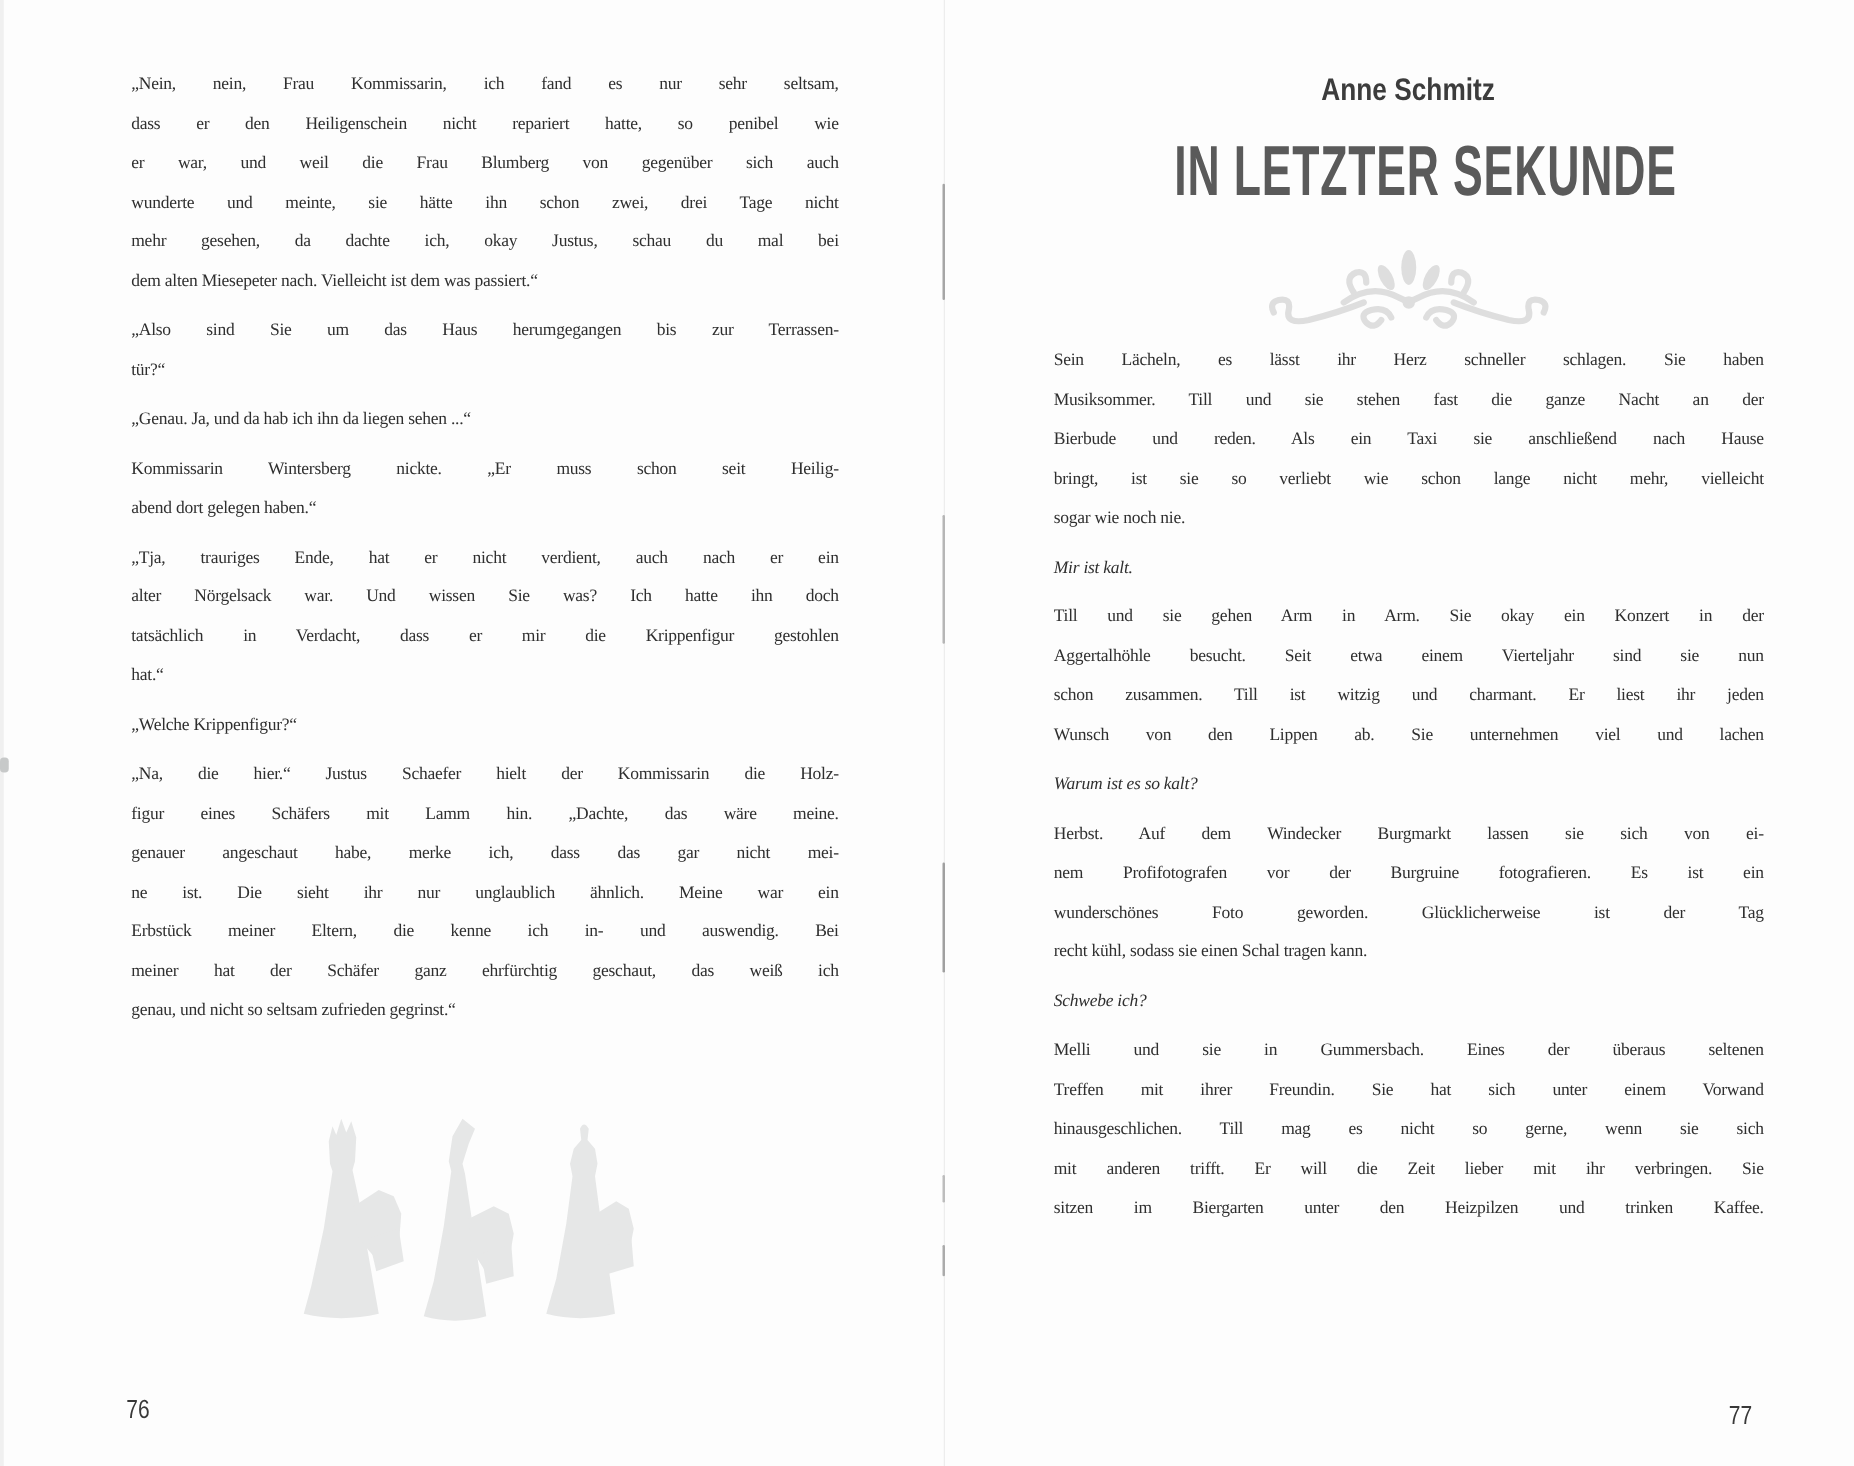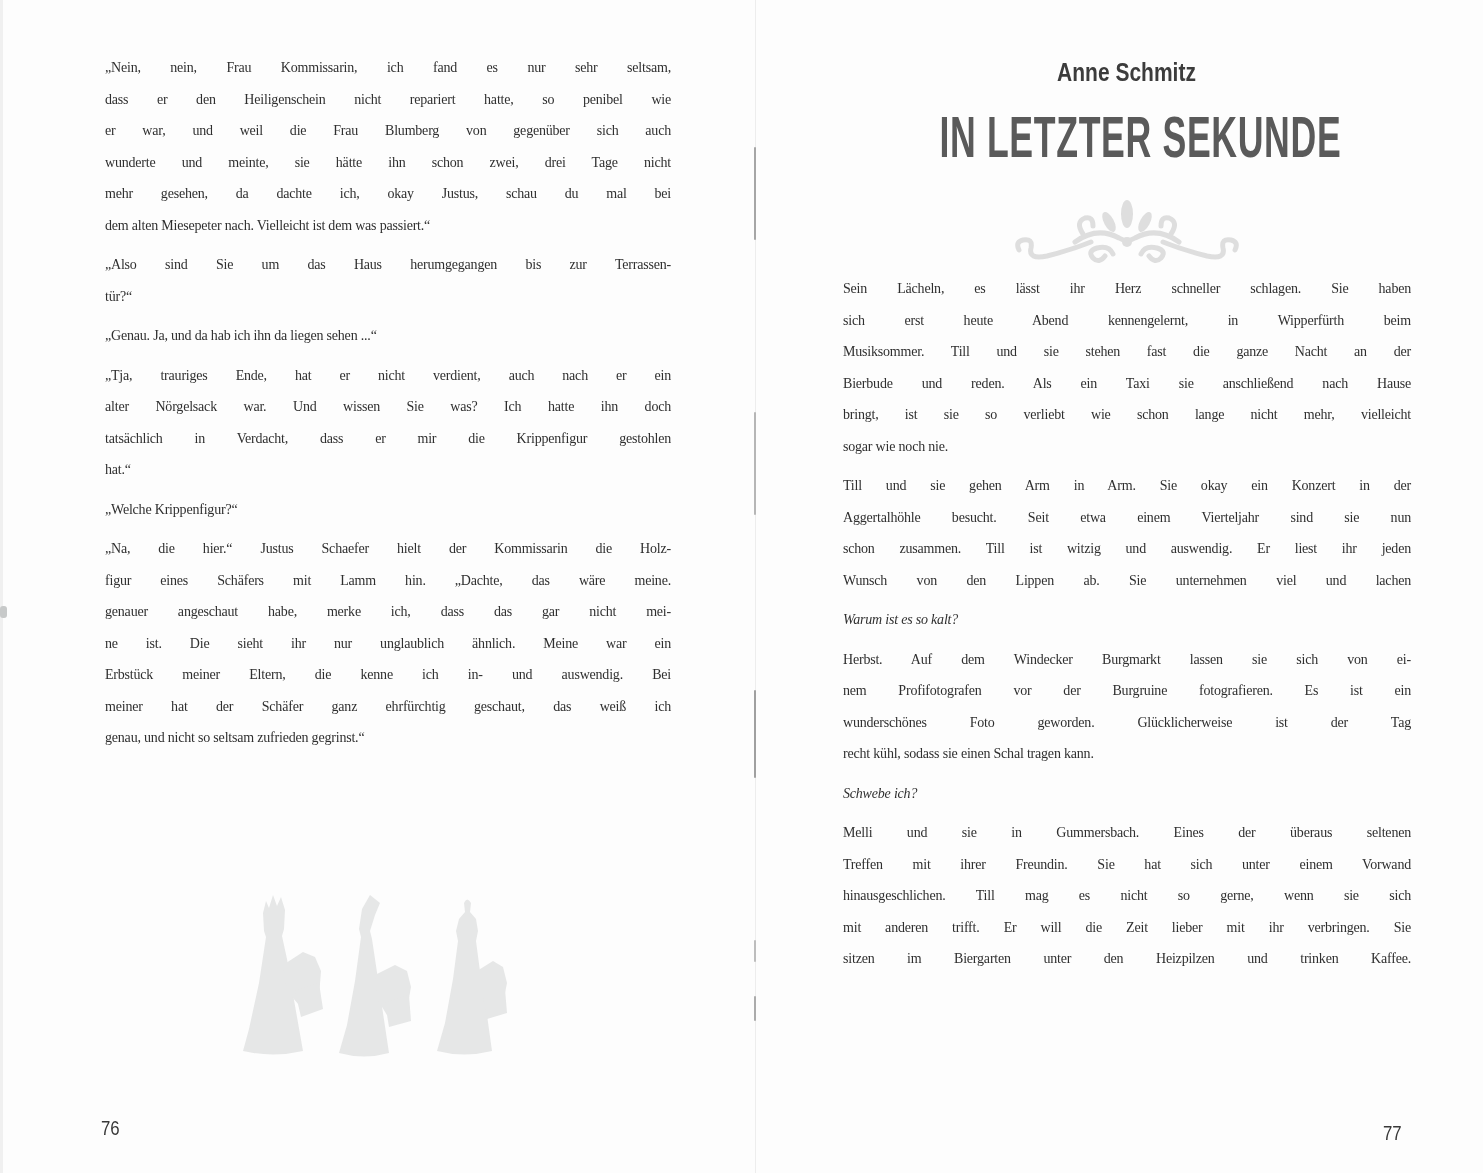--- a/index.html
+++ b/index.html
@@ -92,20 +92,24 @@
           <div class="line just">wunderte und meinte, sie hätte ihn schon zwei, drei Tage nicht</div>
           <div class="line just">mehr gesehen, da dachte ich, okay Justus, schau du mal bei</div>
           <div class="line">dem alten Miesepeter nach. Vielleicht ist dem was passiert.“</div>
         </div>
         <div class="para">
           <div class="line just">„Also sind Sie um das Haus herumgegangen bis zur Terrassen-</div>
           <div class="line">tür?“</div>
         </div>
         <div class="para">
           <div class="line">„Genau. Ja, und da hab ich ihn da liegen sehen ...“</div>
+        </div>
+        <div class="para">
+          <div class="line just">Kommissarin Wintersberg nickte. „Er muss schon seit Heilig-</div>
+          <div class="line">abend dort gelegen haben.“</div>
         </div>
         <div class="para">
           <div class="line just">„Tja, trauriges Ende, hat er nicht verdient, auch nach er ein</div>
           <div class="line just">alter Nörgelsack war. Und wissen Sie was? Ich hatte ihn doch</div>
           <div class="line just">tatsächlich in Verdacht, dass er mir die Krippenfigur gestohlen</div>
           <div class="line">hat.“</div>
         </div>
         <div class="para">
           <div class="line">„Welche Krippenfigur?“</div>
         </div>
@@ -159,30 +163,32 @@
         <ellipse cx="114" cy="16" rx="6" ry="14"></ellipse>
         <ellipse cx="96" cy="24" rx="5" ry="11" transform="rotate(-28 96 24)"></ellipse>
         <ellipse cx="132" cy="24" rx="5" ry="11" transform="rotate(28 132 24)"></ellipse>
         <circle cx="114" cy="44" r="5"></circle>
       </g>
     </svg>
 
     <div class="textcol" style="left:843px;top:273px;width:568px;" id="right-paragraphs">
         <div class="para">
           <div class="line just">Sein Lächeln, es lässt ihr Herz schneller schlagen. Sie haben</div>
-          <div class="line just">sich erst heute Abend kennengelernt, in Wipperfürth beim</div>
           <div class="line just">Musiksommer. Till und sie stehen fast die ganze Nacht an der</div>
           <div class="line just">Bierbude und reden. Als ein Taxi sie anschließend nach Hause</div>
           <div class="line just">bringt, ist sie so verliebt wie schon lange nicht mehr, vielleicht</div>
           <div class="line">sogar wie noch nie.</div>
         </div>
+        <div class="para italic">
+          <div class="line">Mir ist kalt.</div>
+        </div>
         <div class="para">
           <div class="line just">Till und sie gehen Arm in Arm. Sie okay ein Konzert in der</div>
           <div class="line just">Aggertalhöhle besucht. Seit etwa einem Vierteljahr sind sie nun</div>
-          <div class="line just">schon zusammen. Till ist witzig und auswendig. Er liest ihr jeden</div>
+          <div class="line just">schon zusammen. Till ist witzig und charmant. Er liest ihr jeden</div>
           <div class="line just">Wunsch von den Lippen ab. Sie unternehmen viel und lachen</div>
         </div>
         <div class="para italic">
           <div class="line">Warum ist es so kalt?</div>
         </div>
         <div class="para">
           <div class="line just">Herbst. Auf dem Windecker Burgmarkt lassen sie sich von ei-</div>
           <div class="line just">nem Profifotografen vor der Burgruine fotografieren. Es ist ein</div>
           <div class="line just">wunderschönes Foto geworden. Glücklicherweise ist der Tag</div>
           <div class="line">recht kühl, sodass sie einen Schal tragen kann.</div>

